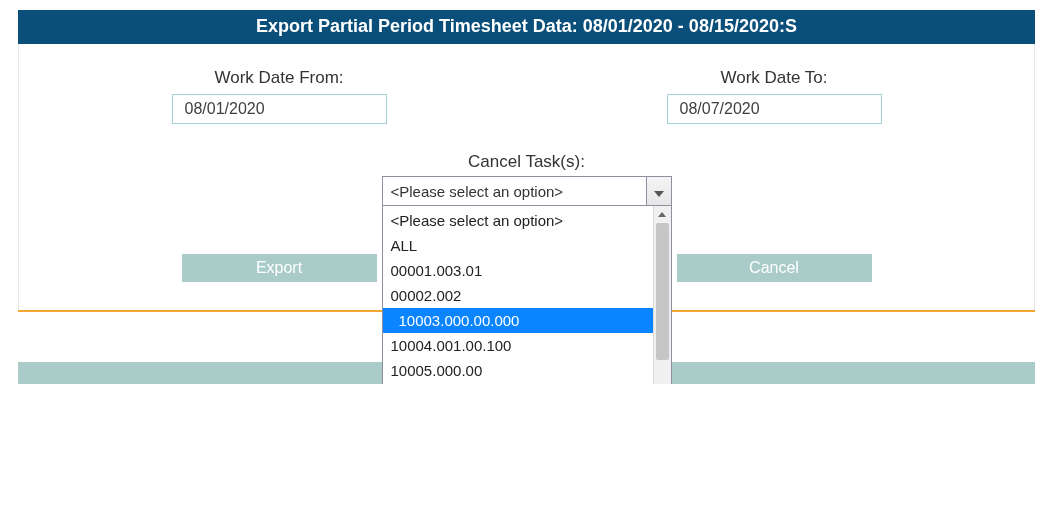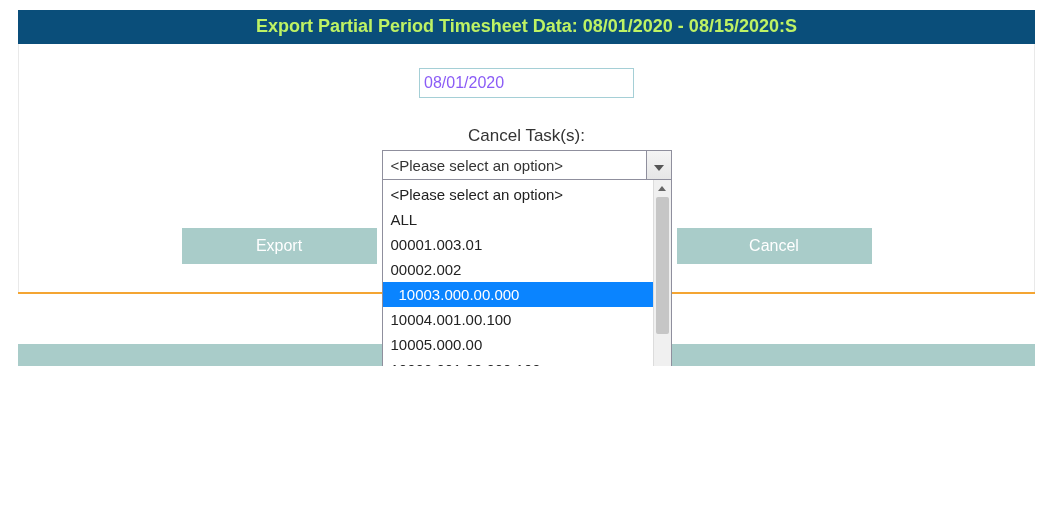--- a/index.html
+++ b/index.html
@@ -10,21 +10,21 @@
     font-size: 16px;
     color: #333;
     width: 1053px;
   }
   .page {
     padding: 10px 18px 0 18px;
     box-sizing: border-box;
   }
   .header-bar {
     background: #0a4e7a;
-    color: #bef264;
+    color: #ffffff;
     font-weight: bold;
     text-align: center;
     padding: 6px 0 7px 0;
     font-size: 18px;
   }
   .panel {
     border-left: 1px solid #e9e9e9;
     border-right: 1px solid #e9e9e9;
     padding: 24px 0 0 0;
     position: relative;
@@ -42,24 +42,24 @@
   }
   .field-label {
     font-size: 17px;
     color: #333;
     margin-bottom: 6px;
   }
   .text-input {
     width: 215px;
     height: 30px;
     box-sizing: border-box;
-    padding: 4px 4px;
+    padding: 4px 12px;
     font-size: 16px;
     font-family: inherit;
-    color: #8b5cf6;
+    color: #404040;
     border: 1px solid #a5cfd6;
     outline: none;
     background: #fff;
   }
 
   .task-section {
     margin-top: 28px;
     text-align: center;
     position: relative;
   }
@@ -169,21 +169,21 @@
 
   .btn-row {
     margin-top: 48px;
     display: flex;
     justify-content: center;
     gap: 300px;
     padding-bottom: 28px;
   }
   .btn {
     width: 195px;
-    height: 36px;
+    height: 28px;
     background: #a9ccc9;
     color: #ffffff;
     display: flex;
     align-items: center;
     justify-content: center;
     font-size: 16px;
     font-family: inherit;
     border: none;
     cursor: pointer;
   }
@@ -204,21 +204,26 @@
 <div class="page">
 
   <div class="header-bar">
     <span>Export Partial Period Timesheet Data: 08/01/2020 - 08/15/2020:S</span>
   </div>
 
   <div class="panel">
 
     <div class="row-dates">
       <div class="field">
+        <div class="field-label">Work Date From:</div>
         <input class="text-input" type="text" value="08/01/2020" style="">
+      </div>
+      <div class="field">
+        <div class="field-label">Work Date To:</div>
+        <input class="text-input" type="text" value="08/07/2020" style="">
       </div>
     </div>
 
     <div class="task-section">
       <div class="task-label">Cancel Task(s):</div>
 
       <div class="combo-wrap">
         <div class="combo">
           <div class="combo-text">&lt;Please select an option&gt;</div>
           <div class="combo-btn">

